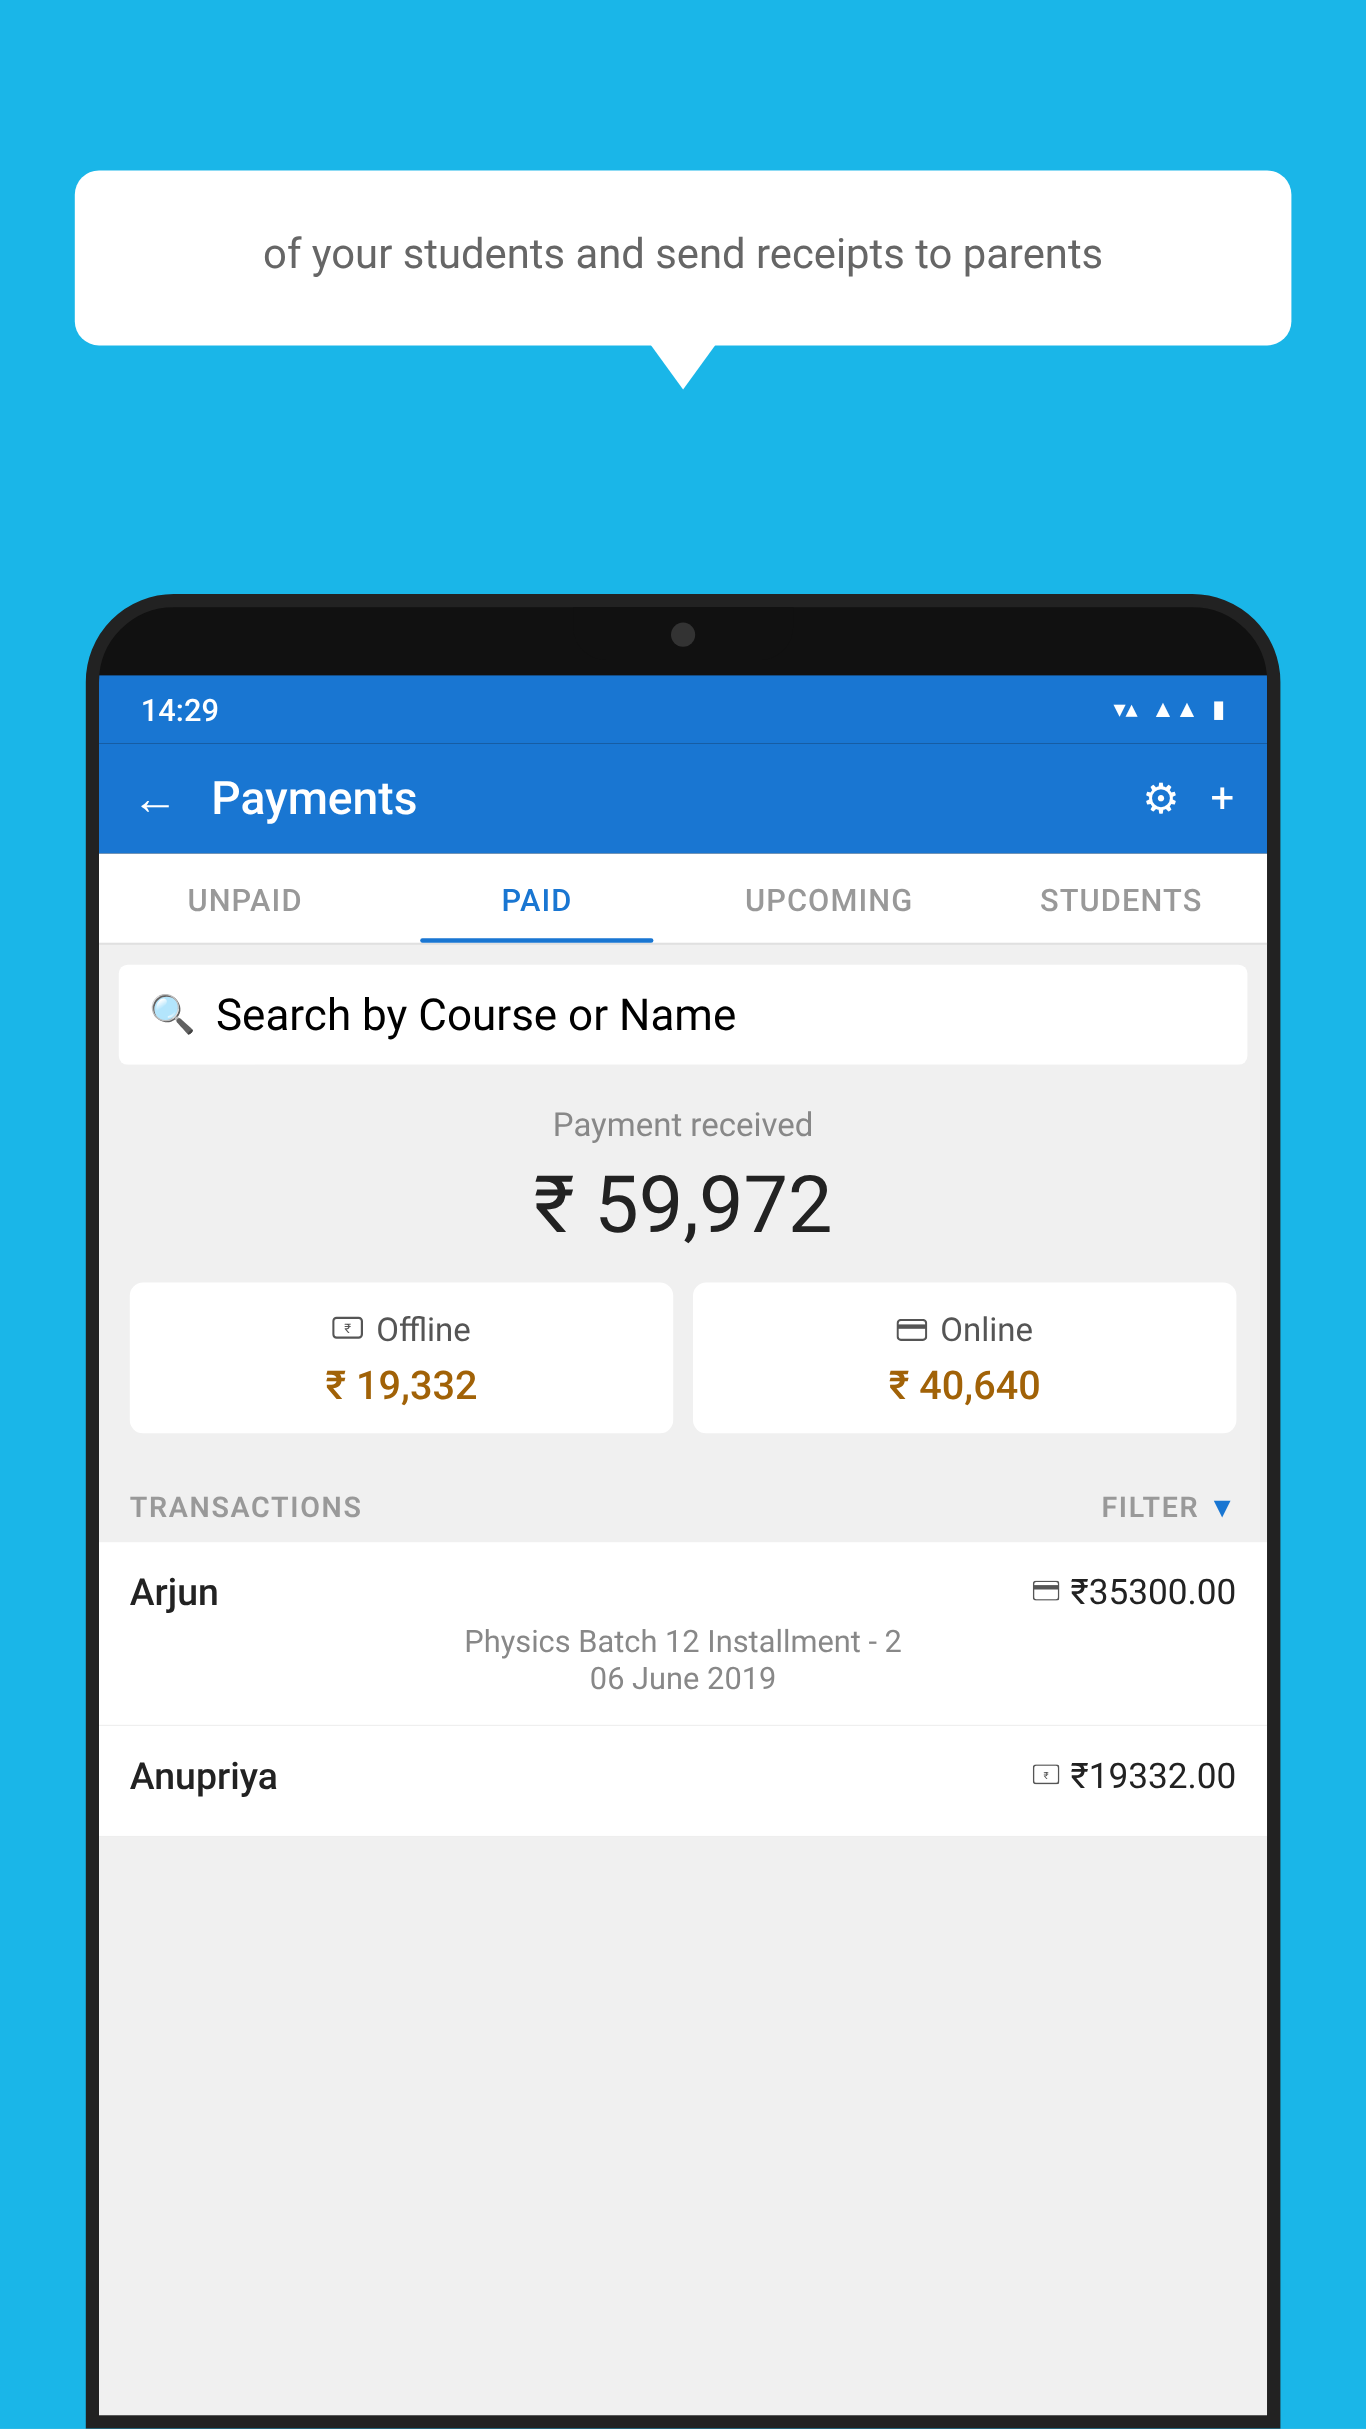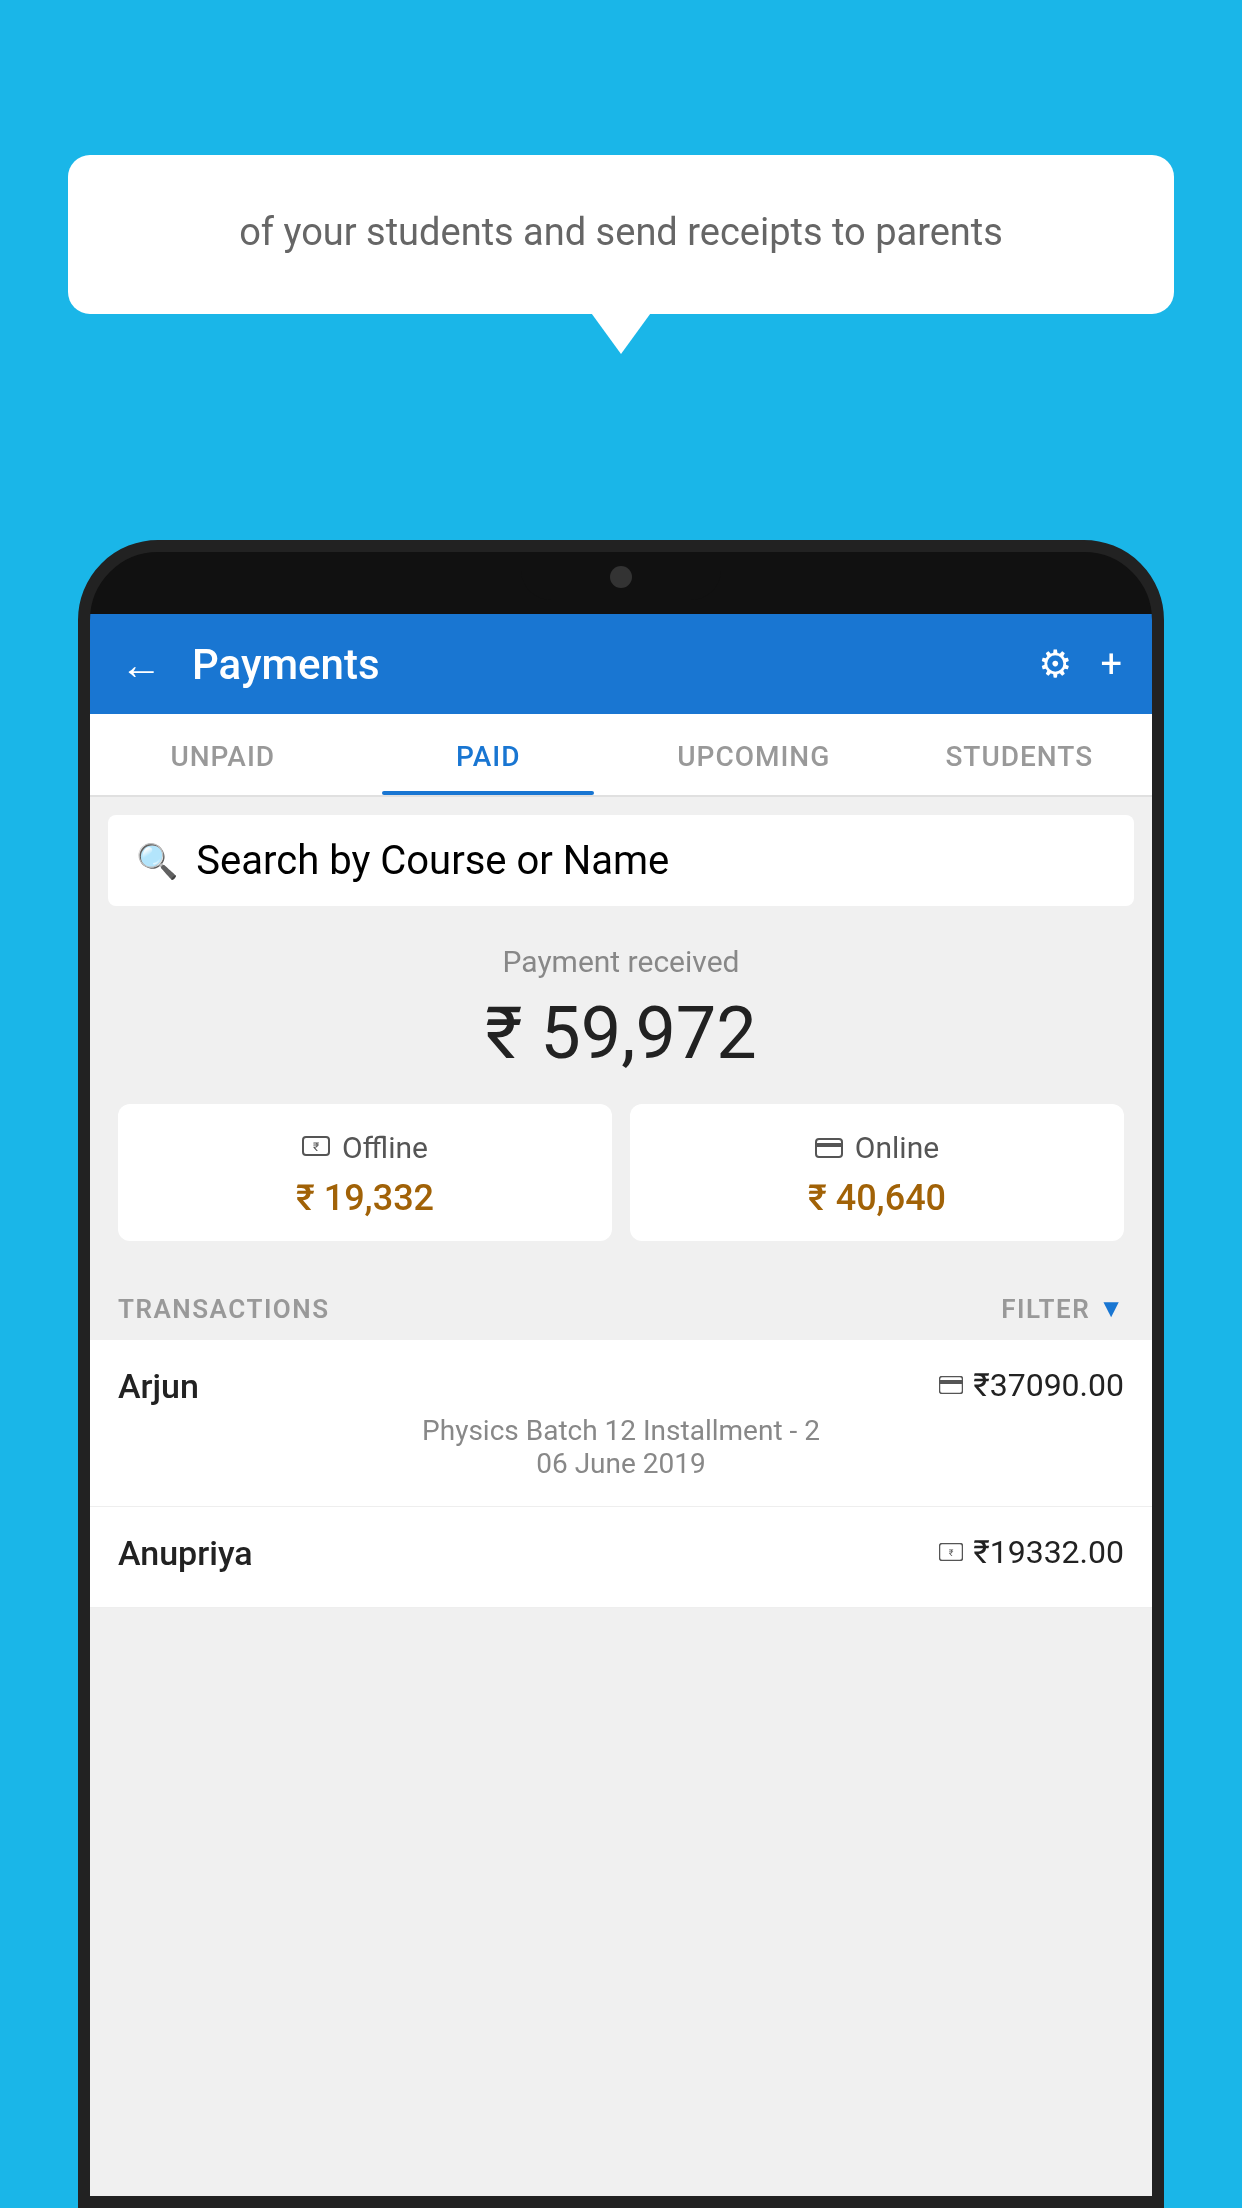--- a/index.html
+++ b/index.html
@@ -390,20 +390,28 @@
 </div>
 
 <div class="phone-mockup">
 
   <div class="phone-notch">
     <div class="phone-camera"></div>
   </div>
 
   <div class="phone-inner">
 
+    <div class="status-bar">
+      <span class="status-time">14:29</span>
+      <div class="status-icons">
+        <span class="status-icon">▾▴</span>
+        <span class="status-icon">▲▲</span>
+        <span class="status-icon">▮</span>
+      </div>
+    </div>
 
     <div class="app-bar">
       <span class="app-bar-back">←</span>
       <span class="app-bar-title">Payments</span>
       <div class="app-bar-actions">
         <span class="app-bar-icon">⚙</span>
         <span class="app-bar-icon">+</span>
       </div>
     </div>
 
@@ -469,21 +477,21 @@
         <div class="transaction-row">
           <div class="transaction-row-top">
             <span class="transaction-name">Arjun</span>
             <div class="transaction-amount-container">
               <span class="transaction-payment-icon">
                 <svg width="24" height="18" viewBox="0 0 24 18" fill="none" xmlns="http://www.w3.org/2000/svg">
                   <rect x="0.5" y="0.5" width="23" height="17" rx="2.5" stroke="#555" stroke-width="1.5" fill="none"></rect>
                   <rect x="0.5" y="4" width="23" height="4" fill="#555"></rect>
                 </svg>
               </span>
-              <span class="transaction-amount">₹37090.00</span>
+              <span class="transaction-amount">₹35300.00</span>
             </div>
           </div>
           <div class="transaction-row-bottom">
             <span class="transaction-course">Physics Batch 12 Installment - 2</span>
             <span class="transaction-date">06 June 2019</span>
           </div>
         </div>
 
         <div class="transaction-row">
           <div class="transaction-row-top">

